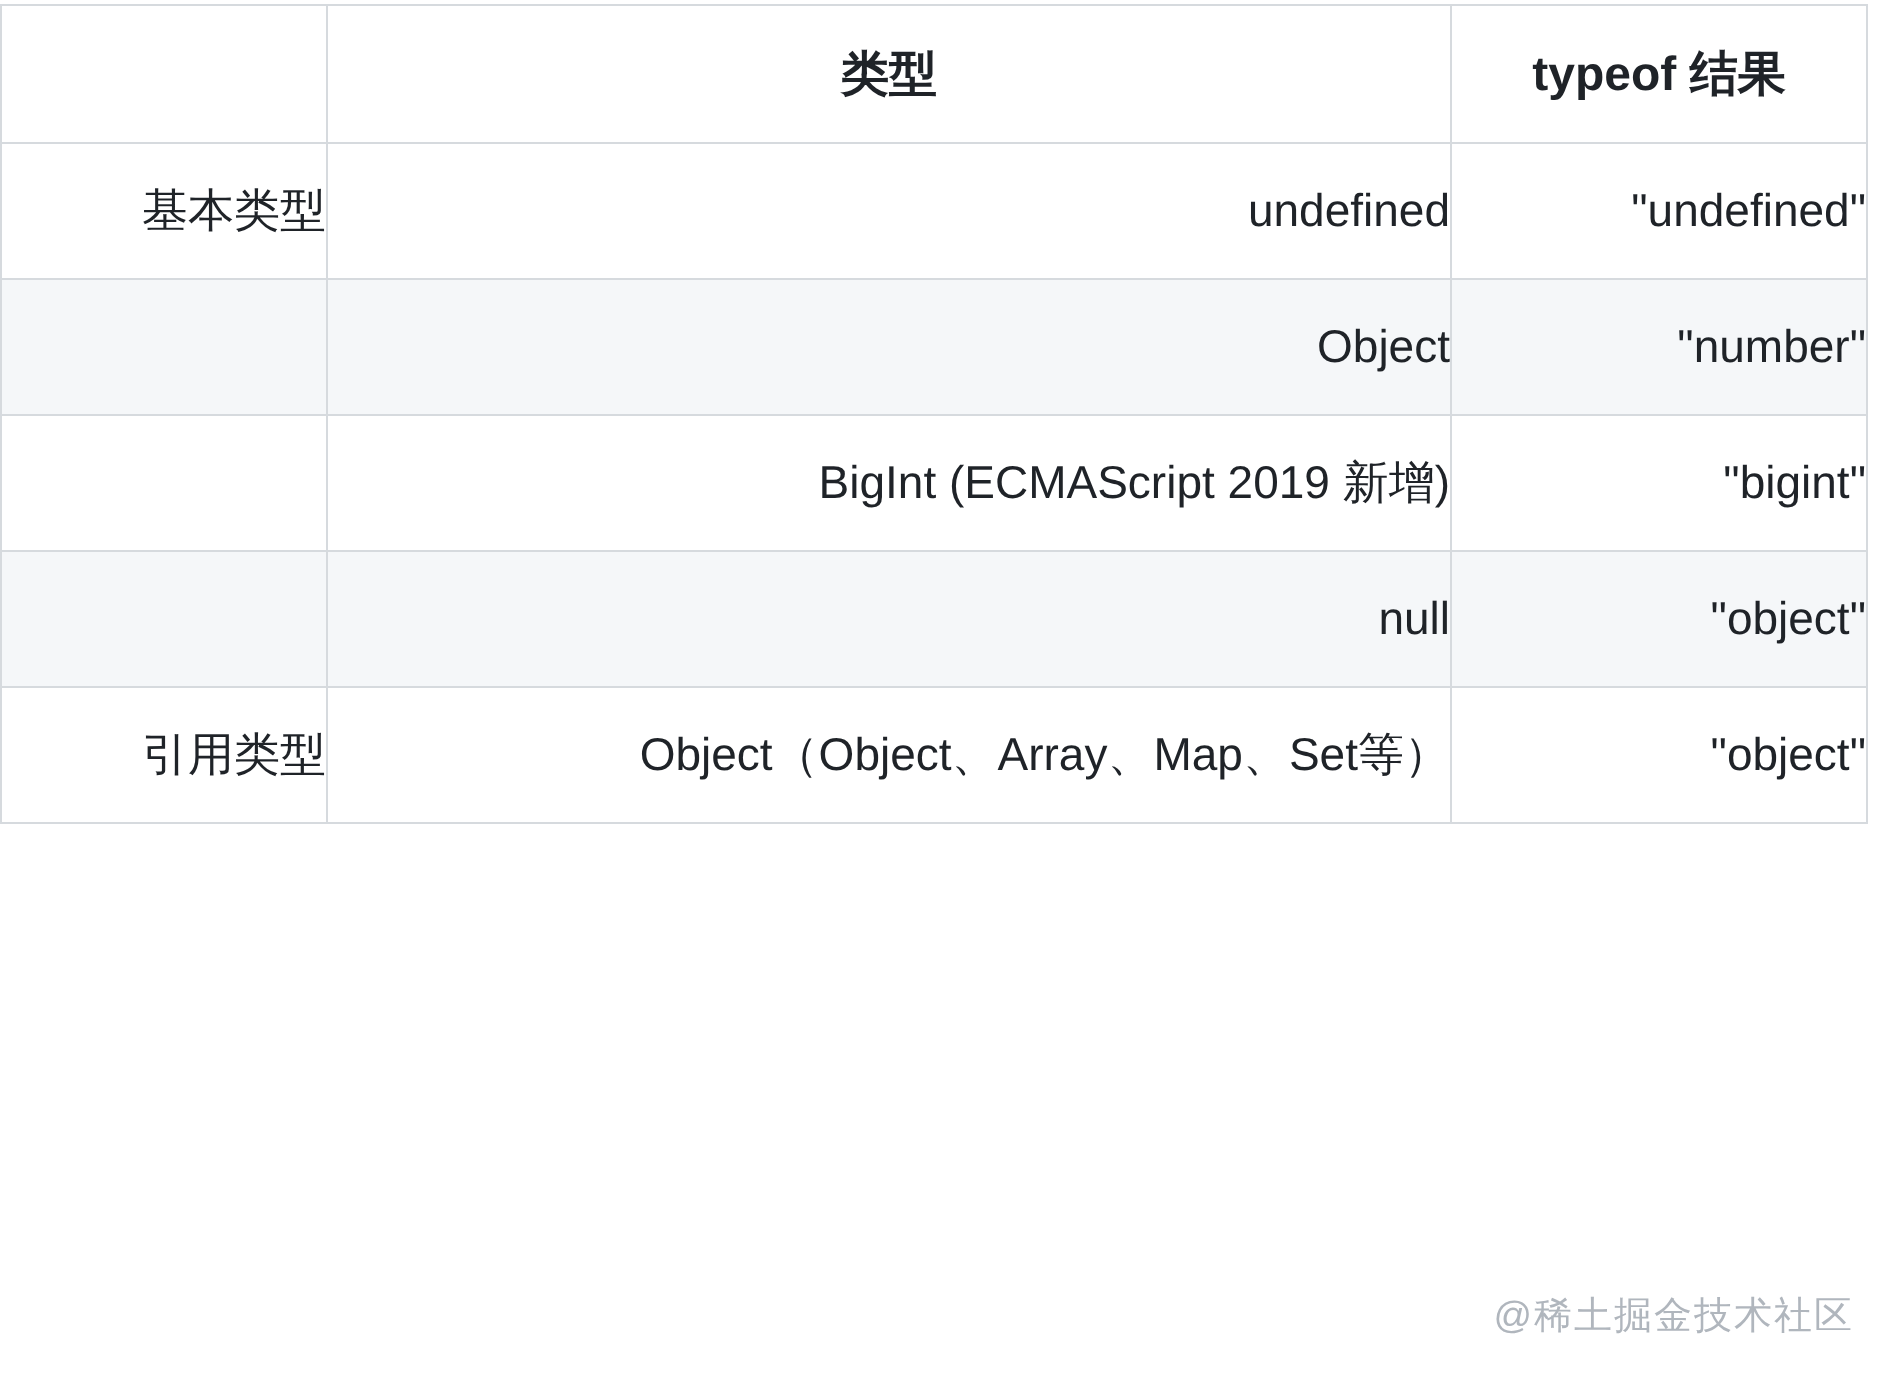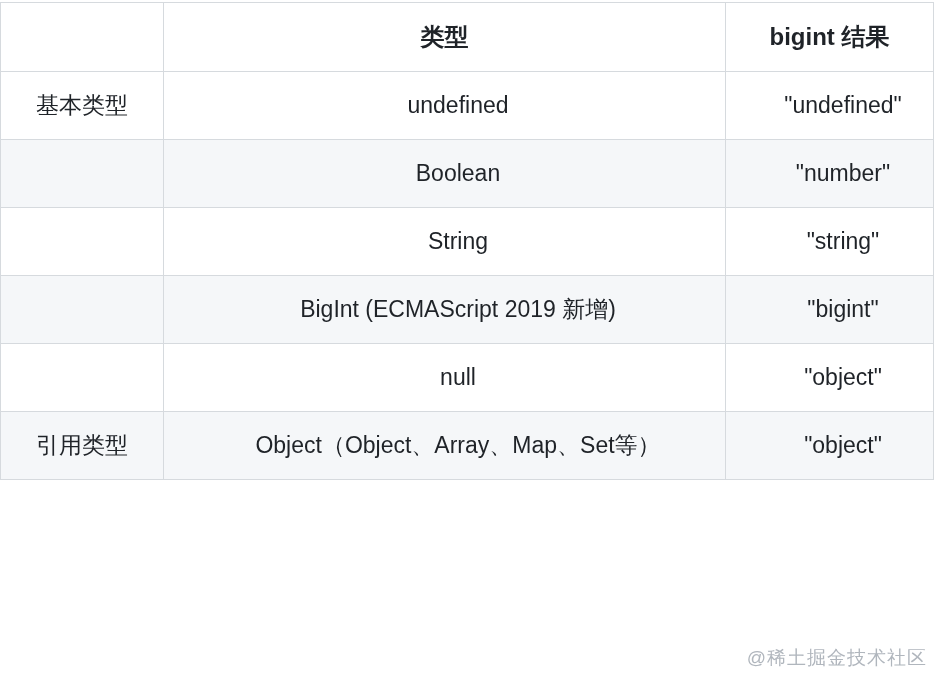--- a/index.html
+++ b/index.html
@@ -43,22 +43,22 @@
   table.typeof-table thead tr { height: 69px; }
   table.typeof-table tbody tr { height: 68px; }
   table.typeof-table thead th {
     font-weight: bold;
     text-align: center;
     background: var(--bg);
     font-size: 24px;
   }
   table.typeof-table tbody tr:nth-child(even) td { background: var(--stripe); }
   table.typeof-table tbody tr:nth-child(odd) td { background: var(--bg); }
-  td.col-category { text-align: center; }
-  td.col-type, td.col-result { text-align: center; padding-left: 27px; }
+  td.col-category { text-align: right; }
+  td.col-type, td.col-result { text-align: right; padding-left: 27px; }
   col.c1 { width: 163px; }
   col.c2 { width: 562px; }
   col.c3 { width: 208px; }
   .watermark {
     position: absolute;
     right: 13px;
     bottom: 19px;
     font-size: 19px;
     letter-spacing: 1px;
     color: var(--watermark);
@@ -76,38 +76,33 @@
   <table class="typeof-table">
     <colgroup>
       <col class="c1">
         <col class="c2">
         <col class="c3">
     </colgroup>
     <thead>
       <tr>
         <th></th>
         <th>类型</th>
-        <th>bigint 结果</th>
+        <th>typeof 结果</th>
       </tr>
     </thead>
     <tbody>
       <tr>
         <td class="col-category">基本类型</td>
         <td class="col-type">undefined</td>
         <td class="col-result">"undefined"</td>
       </tr>
       <tr>
         <td class="col-category"></td>
-        <td class="col-type">Boolean</td>
+        <td class="col-type">Object</td>
         <td class="col-result">"number"</td>
-      </tr>
-      <tr>
-        <td class="col-category"></td>
-        <td class="col-type">String</td>
-        <td class="col-result">"string"</td>
       </tr>
       <tr>
         <td class="col-category"></td>
         <td class="col-type">BigInt (ECMAScript 2019 新增)</td>
         <td class="col-result">"bigint"</td>
       </tr>
       <tr>
         <td class="col-category"></td>
         <td class="col-type">null</td>
         <td class="col-result">"object"</td>

